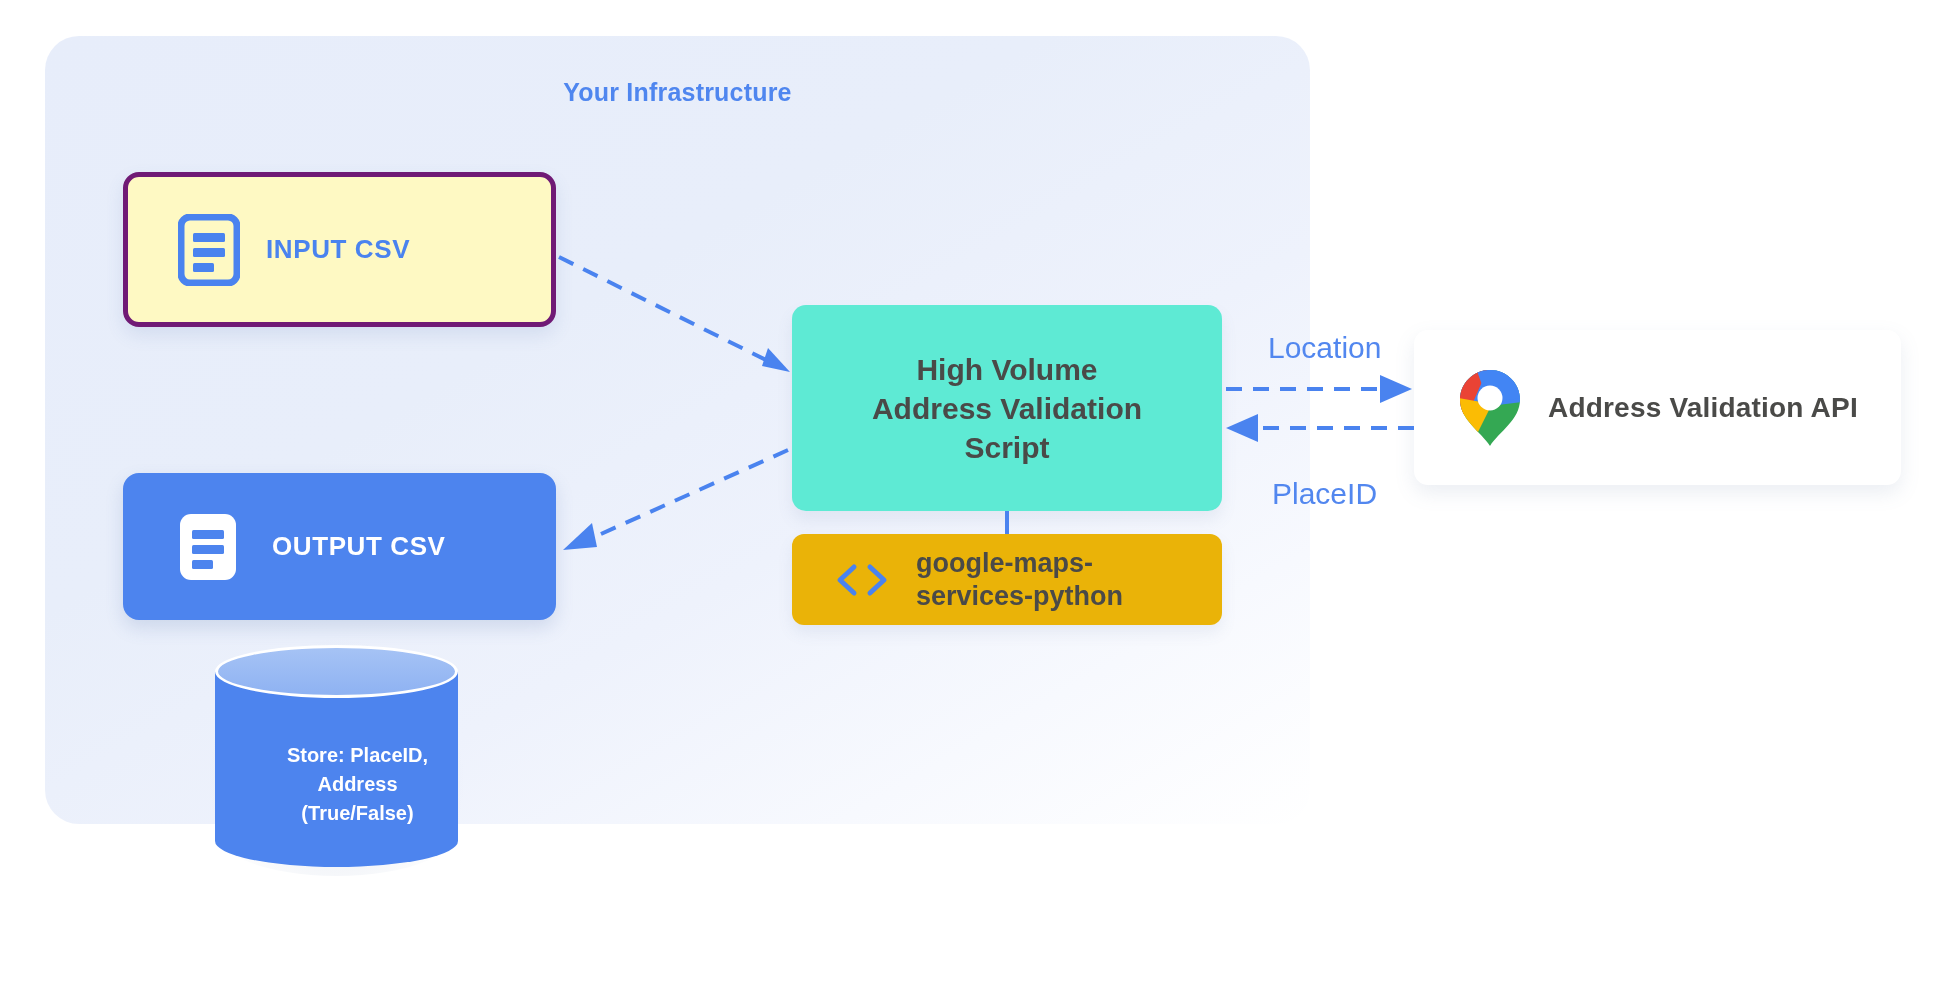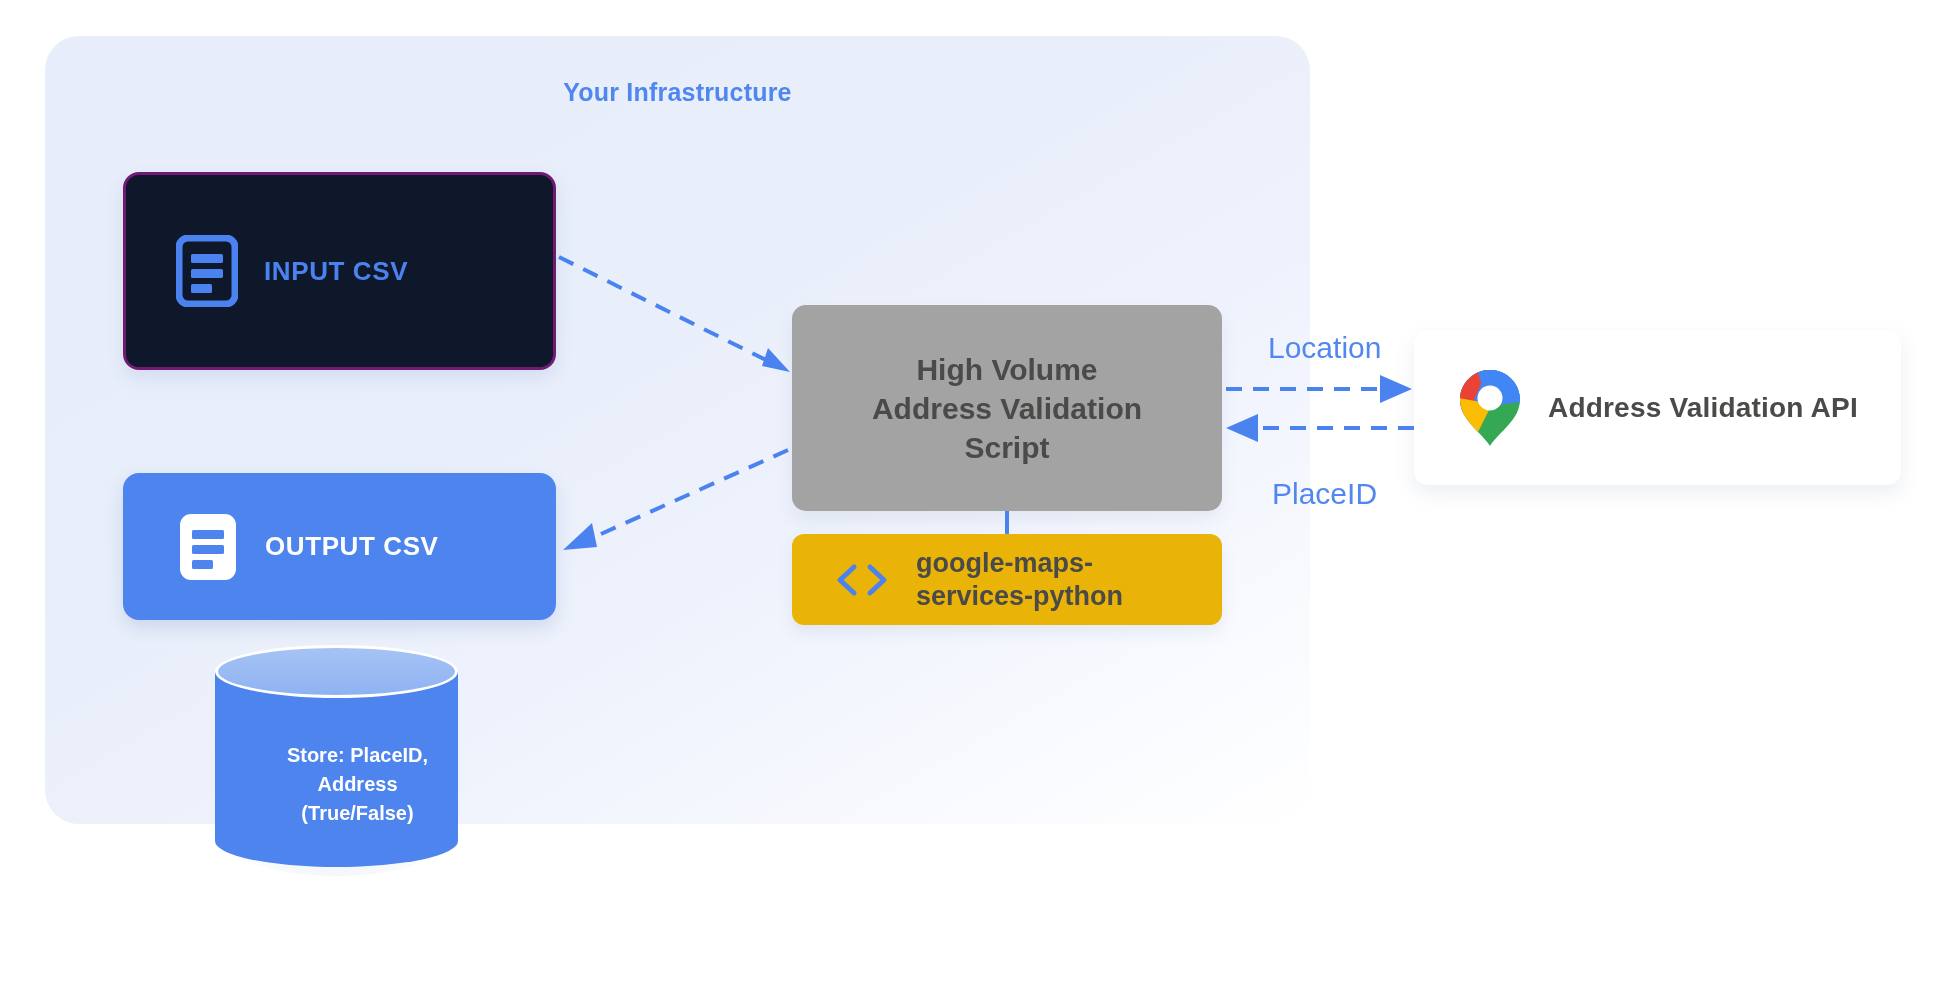--- a/index.html
+++ b/index.html
@@ -47,41 +47,42 @@
     box-sizing: border-box;
     display: flex;
     align-items: center;
   }
 
   
   #input-csv {
     left: 123px;
     top: 172px;
     width: 433px;
-    height: 198px;
-    background: #0f172a;
-    border: 3px solid #701a75;
+    height: 155px;
+    background: #fef9c3;
+    border: 5px solid #701a75;
     box-shadow: 0 8px 18px rgba(80,110,170,0.13);
   }
   #input-csv .card-label {
     color: #4a83ef;
     font-size: 26px;
     font-weight: bold;
     letter-spacing: 0.6px;
   }
 
   
   #output-csv {
     left: 123px;
     top: 473px;
     width: 433px;
     height: 147px;
     background: #4d84ee;
     border: 4px solid #4d84ee;
     box-shadow: 0 8px 18px rgba(80,110,170,0.18);
+    gap: 7px;
   }
   #output-csv .card-label {
     color: #ffffff;
     font-size: 26px;
     font-weight: bold;
     letter-spacing: 0.6px;
   }
 
   .card-icon-wrap {
     margin-left: 50px;
@@ -95,21 +96,21 @@
   .doc-icon { display:block; }
 
   
   #script-box {
     position: absolute;
     left: 792px;
     top: 305px;
     width: 430px;
     height: 206px;
     border-radius: 14px;
-    background: #a3a3a3;
+    background: #5eead4;
     box-shadow: 0 9px 16px rgba(100,120,160,0.10);
     display: flex;
     align-items: center;
     justify-content: center;
     text-align: center;
   }
   #script-box .script-text {
     color: #4a4a48;
     font-size: 30px;
     font-weight: bold;

